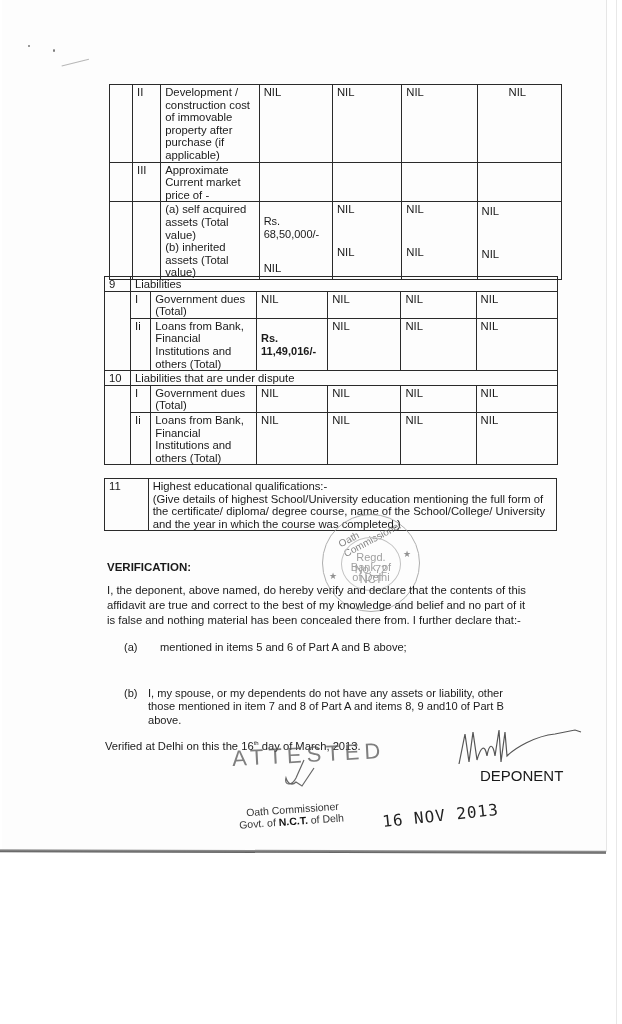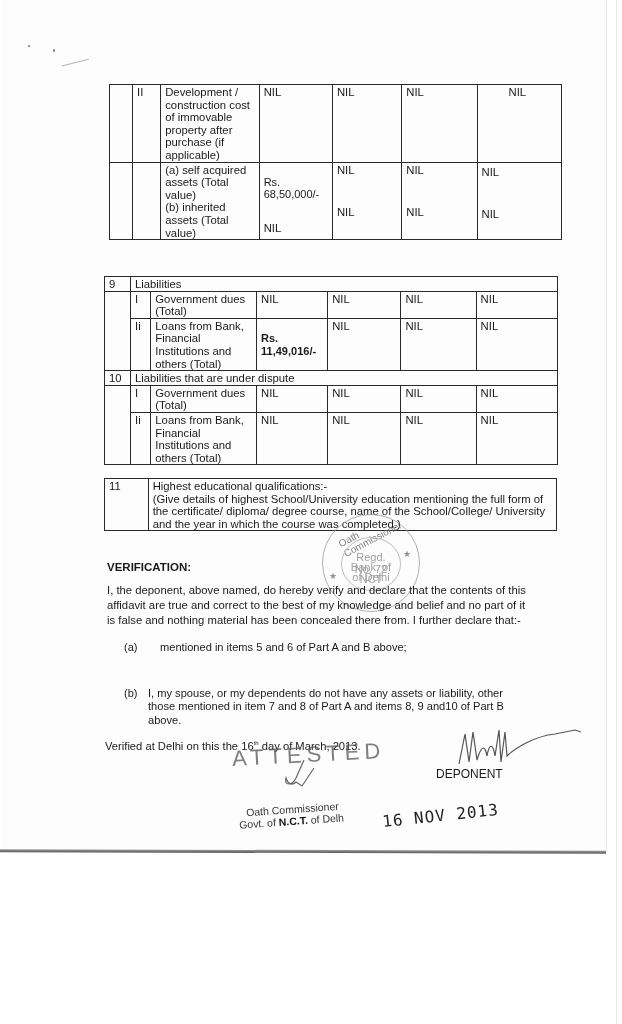--- a/index.html
+++ b/index.html
@@ -24,21 +24,21 @@
   table.grid td { border:1px solid #2a2a2a; vertical-align:top; padding:1px 8px 0 4px; }
   .small { font-size:11px; }
   .pad-top { padding-top:12px !important; }
 
   .verify-title { position:absolute; left:107px; top:561px; font-size:11.5px; font-weight:bold; }
   .para { position:absolute; left:107px; top:583px; width:420px; font-size:11.3px; line-height:15px; }
   .item { position:absolute; font-size:11.1px; line-height:13.4px; }
   .item .lbl { position:absolute; left:0; top:0; }
   .verified { position:absolute; left:105px; top:740px; font-size:11.2px; }
   .verified sup { font-size:6px; }
-  .deponent { position:absolute; left:436px; top:767px; font-size:12px;text-align:center; }
+  .deponent { position:absolute; left:480px; top:767px; font-size:15px;text-align:center; }
   .attested { position:absolute; left:232px; top:742px; font-size:22px; letter-spacing:5px; color:#555; opacity:.75; transform:rotate(-3deg); }
   .oath1 { position:absolute; left:246px; top:803px; font-size:10.5px; color:#333; transform:rotate(-4deg); }
   .oath2 { position:absolute; left:239px; top:815px; font-size:10.5px; color:#333; transform:rotate(-4deg); }
   .oath2 b { color:#111; }
   .datestamp { position:absolute; left:382px; top:806px; font-family:"DejaVu Sans Mono", monospace; font-size:16px; letter-spacing:1px; color:#222; transform:rotate(-6deg); }
   .seal { position:absolute; left:322px; top:514px; width:96px; height:96px; border:1.5px solid #9a9a9a; border-radius:50%; opacity:.8; }
   .seal-inner { position:absolute; left:18px; top:22px; width:58px; height:52px; border:1px solid #b3b3b3; border-radius:50%; }
   .seal-text-top { position:absolute; left:14px; top:4px; font-size:10px; color:#666; transform:rotate(-28deg); }
   .seal-line { position:absolute; left:24px; font-size:11px; color:#888; text-align:center; width:48px; }
   .sig { position:absolute; }
@@ -65,20 +65,29 @@
   </colgroup>
   <tbody>
       <tr style="height:76px">
     <td></td>
     <td>II</td>
     <td>Development / construction cost of immovable property after purchase (if applicable)</td>
     <td>NIL</td>
     <td>NIL</td>
     <td>NIL</td>
     <td style="text-align:center">NIL</td>
+  </tr>
+  <tr style="height:38px">
+    <td></td>
+    <td>III</td>
+    <td>Approximate Current market price of -</td>
+    <td></td>
+    <td></td>
+    <td></td>
+    <td></td>
   </tr>
   <tr style="height:75px">
     <td></td>
     <td></td>
     <td>
       <div>(a) self acquired assets (Total value)</div>
       <div>(b) inherited assets (Total value)</div>
     </td>
     <td>
       <div class="small pad-top" style="padding-top:10px">Rs. 68,50,000/-</div>

